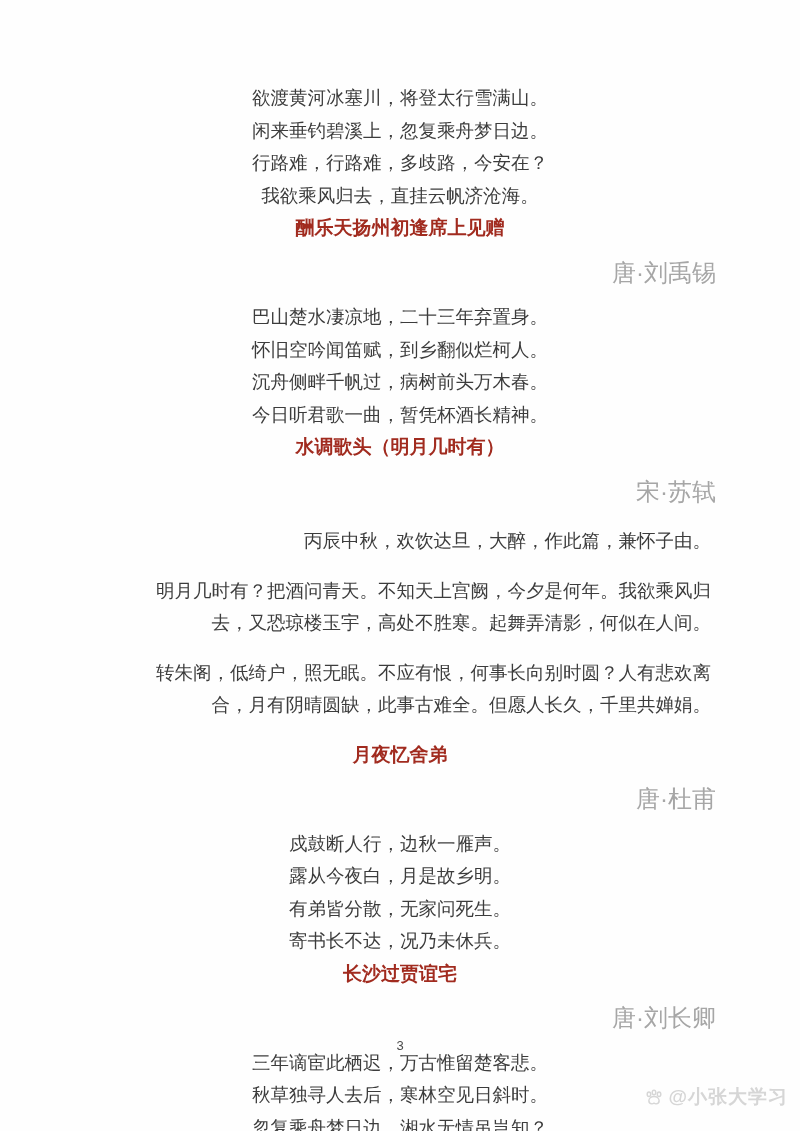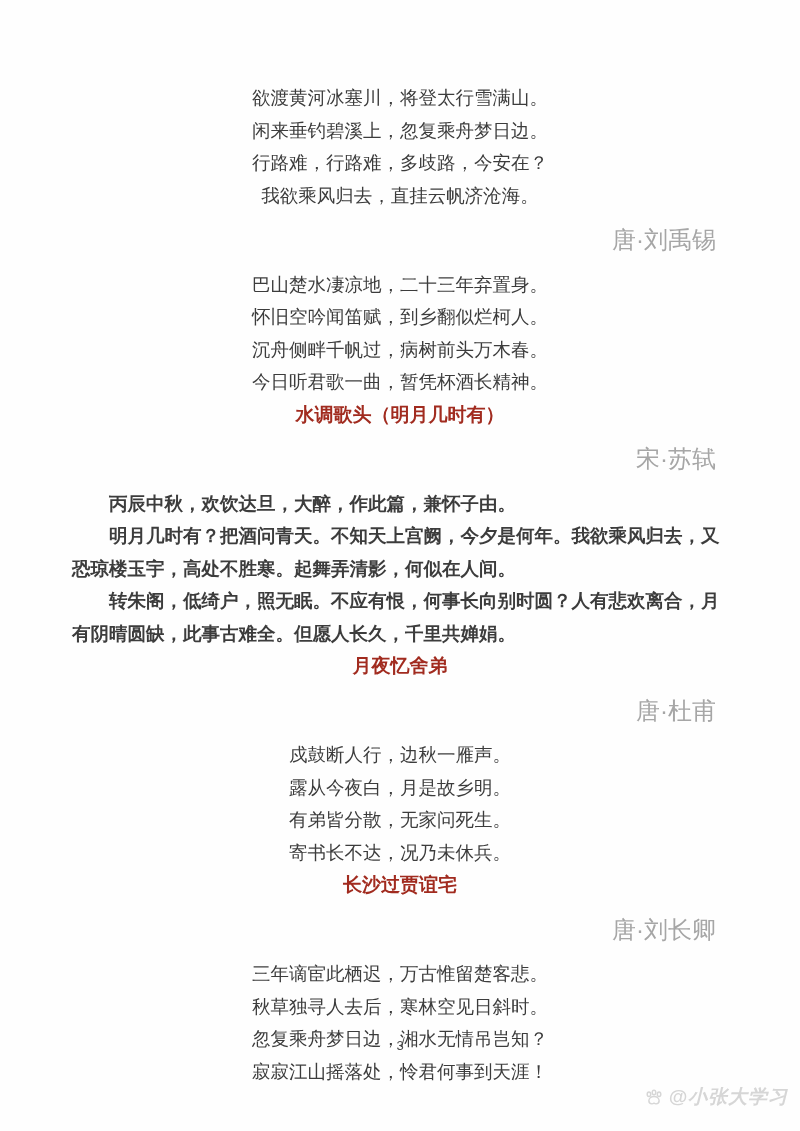--- a/index.html
+++ b/index.html
@@ -38,62 +38,61 @@
     text-align:right;
     line-height:32.5px;
   }
   .poem-lines{margin:0;padding:0;}
   .line-centered{
     margin:0;padding:0;
     text-align:center;
     line-height:32.5px;
   }
   .line-para{
-    margin:0;padding:0;
-    text-align:left;
+    margin:17px;padding:0;
+    text-align:right;
     text-indent:2em;
     line-height:32.5px;
     word-break:normal;
-    font-weight:bold;
   }
   .page-number{
     position:absolute;top:1036px;left:0;width:100%;
     text-align:center;
     font-size:13px;
     color:#4a4a4a;
     line-height:20px;
   }
   .watermark{
     position:absolute;top:1084px;right:12px;
     display:flex;align-items:center;gap:3px;
     color:var(--watermark-color);
     font-size:19px;
     font-weight:700;
     letter-spacing:1px;
     line-height:26px;
     user-select:none;
-    font-style:italic;
   }
   .watermark svg{display:block;}
 </style>
 </head>
 <body>
 
 <div class="page">
   <main class="content" id="sections-root">
       <section class="poem">
 
     <div class="poem-lines">
           <p class="line-centered">欲渡黄河冰塞川，将登太行雪满山。</p>
           <p class="line-centered">闲来垂钓碧溪上，忽复乘舟梦日边。</p>
           <p class="line-centered">行路难，行路难，多歧路，今安在？</p>
           <p class="line-centered">我欲乘风归去，直挂云帆济沧海。</p>
         </div>
   </section>
       <section class="poem">
+    <h2 class="poem-title">酬乐天扬州初逢席上见赠</h2>
     <div class="poem-author">唐·刘禹锡</div>
     <div class="poem-lines">
           <p class="line-centered">巴山楚水凄凉地，二十三年弃置身。</p>
           <p class="line-centered">怀旧空吟闻笛赋，到乡翻似烂柯人。</p>
           <p class="line-centered">沉舟侧畔千帆过，病树前头万木春。</p>
           <p class="line-centered">今日听君歌一曲，暂凭杯酒长精神。</p>
         </div>
   </section>
       <section class="poem">
     <h2 class="poem-title">水调歌头（明月几时有）</h2>

